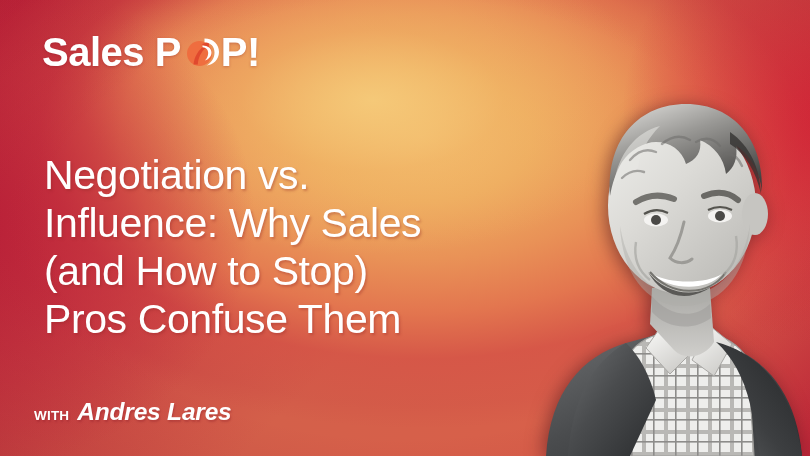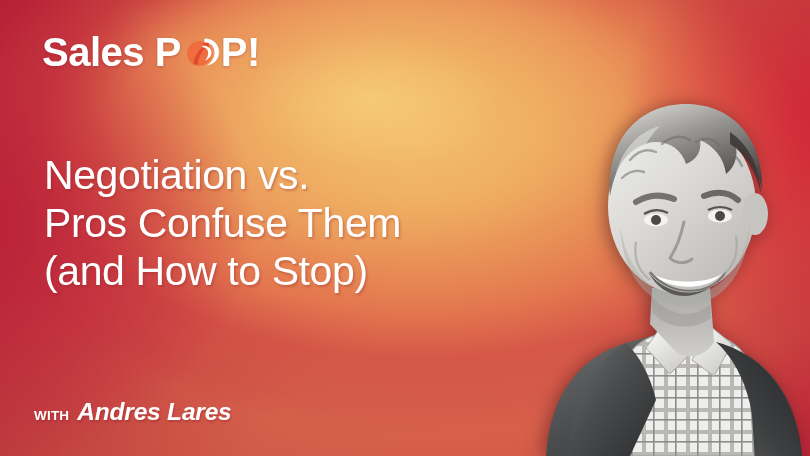--- a/index.html
+++ b/index.html
@@ -174,22 +174,23 @@
 
         <path d="M22.5 6.5 C31.5 6.5 37 12.8 37 20 C37 27.5 31 33 24.5 33.5 C29.5 30.5 32.5 25.8 32.5 20.4 C32.5 14.8 29 10.5 22.5 10.2 Z" fill="#ffffff"></path>
         <path d="M20.5 13.5 C26 13.5 29.5 16.5 29.5 20.6 C29.5 24.5 26.5 27.6 22.8 28.6 C25 26.4 26.2 23.8 26.2 21 C26.2 17.8 24 15.4 20.5 15.2 Z" fill="#ffffff"></path>
       </svg>
     </span>
     <span class="logo-word">P!</span>
   </div>
 
   <h1 class="title">
     <span class="title-line">Negotiation vs.</span>
+    <span class="title-line">Influence: Why Sales</span>
+    <span class="title-line">(and How to Stop)</span>
     <span class="title-line">Pros Confuse Them</span>
-    <span class="title-line">(and How to Stop)</span>
   </h1>
 
   <div class="byline">
     <span class="byline-with">WITH</span>
     <span class="byline-name">Andres Lares</span>
   </div>
 
   <div class="portrait">
     <svg viewBox="0 0 300 400" aria-hidden="true">
       <defs>

